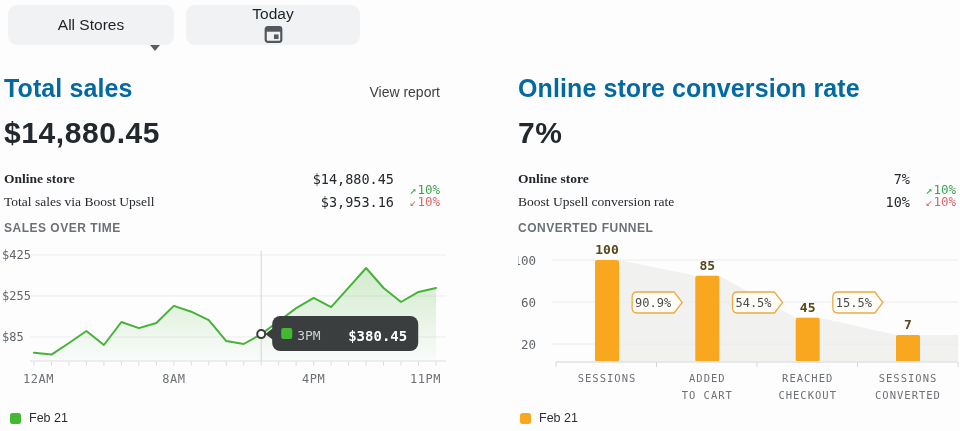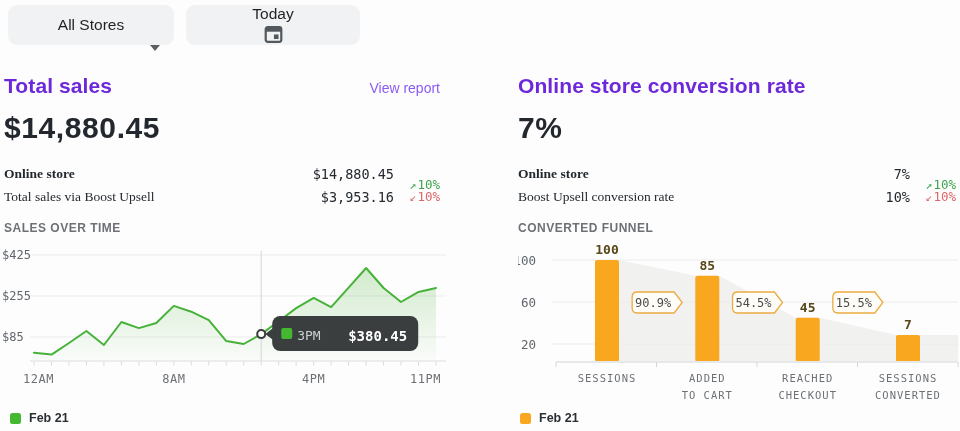--- a/index.html
+++ b/index.html
@@ -14,22 +14,22 @@
   #pill-today{left:186px;width:174px;padding:0 15px;justify-content:space-between;}
   .pill-label{font-size:15.5px;color:#1e2226;}
   .chev{width:0;height:0;border-left:5px solid transparent;border-right:5px solid transparent;
         border-top:6px solid #5a5f64;margin-left:auto;}
 
   
   .card{position:absolute;top:74px;}
   #card-left{left:4px;width:436px;}
   #card-right{left:518px;width:438px;}
   .card-head{display:flex;justify-content:space-between;align-items:baseline;}
-  .card-title{font-size:21px;font-weight:700;color:#6d28d9;letter-spacing:.1px;}
-  .view-report{font-size:14px;color:#8b5cf6;text-decoration:none;cursor:pointer;margin-left:48px;}
+  .card-title{font-size:25px;font-weight:700;color:#0369a1;letter-spacing:.1px;}
+  .view-report{font-size:14px;color:#404040;text-decoration:none;cursor:pointer;margin-left:48px;}
   .big-value{margin-top:13px;font-size:30px;font-weight:700;letter-spacing:.6px;color:#23282e;}
   .metric-rows{margin-top:17px;}
   .metric-row{display:flex;align-items:center;height:23px;font-size:13.5px;color:#24292e;}
   .metric-label{flex:1;font-family:Liberation Serif, serif;}
   .metric-label.bold{font-weight:700;}
   .metric-value{font-family:"DejaVu Sans Mono",monospace;font-size:13.5px;}
   .delta{width:46px;text-align:right;font-family:"DejaVu Sans Mono",monospace;font-size:12.5px;}
   .delta .arrow{font-size:11.5px;margin-right:1px;}
   .delta.up{color:#3ea44b;margin-top:22px;}
   .delta.down{color:#dd6666;}
@@ -37,21 +37,21 @@
   .section-title{position:absolute;top:221px;font-size:12px;font-weight:700;
                  color:#6d7175;letter-spacing:.5px;}
   #st-left{left:4px;}
   #st-right{left:518px;}
 
   svg.chart{position:absolute;top:240px;}
   #sales-svg{left:0;width:460px;height:160px;}
   #funnel-svg{left:518px;width:442px;height:170px;}
 
   .legend{position:absolute;top:411px;display:flex;align-items:center;gap:8px;
-          font-size:12.5px;color:#2b2f33;font-weight:bold;}
+          font-size:12.5px;color:#2b2f33;}
   #legend-left{left:10px;}
   #legend-right{left:520px;}
   .swatch{width:11px;height:11px;border-radius:2.5px;background:#999;}
 </style>
 </head>
 <body>
 
 <div class="canvas">
 
   <header>

